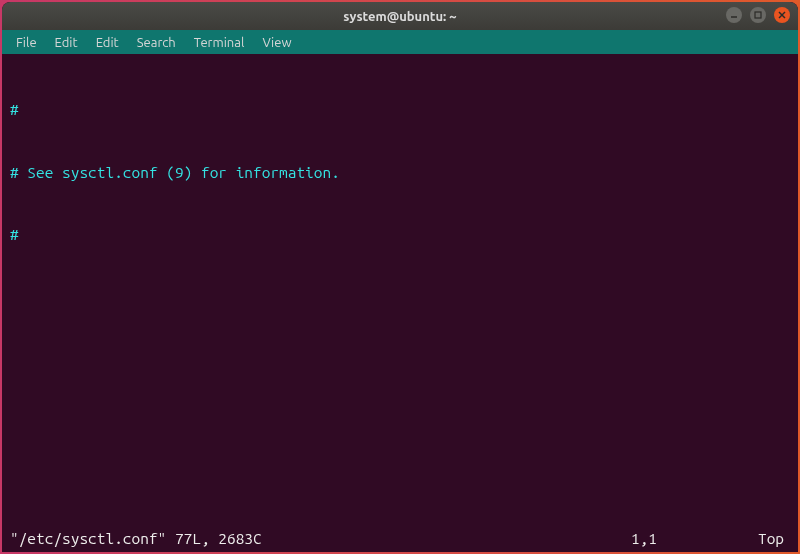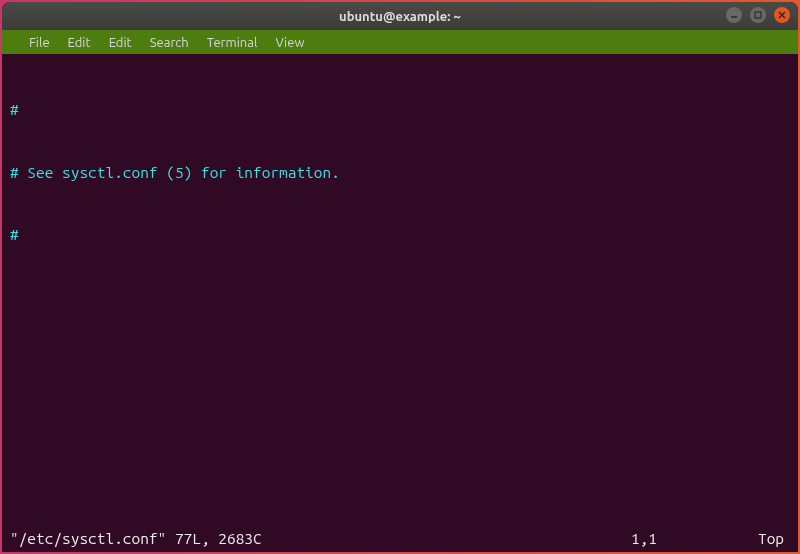--- a/index.html
+++ b/index.html
@@ -52,24 +52,24 @@
       justify-content: center;
       font-size: 11px;
       font-weight: bold;
       cursor: pointer;
     }
     .ctrl-min { background: #686864; color: #2b2a27; }
     .ctrl-max { background: #686864; color: #2b2a27; }
     .ctrl-close { background: #e95420; color: #2b2a27; }
     .menubar {
       height: 24px;
-      background: #4d7c0f;
+      background: #0f766e;
       display: flex;
       align-items: center;
-      padding: 0 19px;
+      padding: 0 6px;
       gap: 2px;
     }
     .menu-item {
       color: #d6d6d6;
       font-family: Ubuntu, sans-serif;
       font-size: 13px;
       padding: 2px 8px;
       cursor: pointer;
     }
     .terminal-body {
@@ -96,21 +96,21 @@
     .status-file { flex: 0 0 auto; }
     .status-spacer1 { flex: 1; }
     .status-pos { flex: 0 0 auto; margin-right: 101px; }
     .status-scroll { flex: 0 0 auto; padding-right: 6px; }
   </style>
 </head>
 <body>
 
 <div class="window">
   <div class="titlebar">
-    <span class="title-text">ubuntu@example: ~</span>
+    <span class="title-text">system@ubuntu: ~</span>
     <div class="window-controls">
       <div class="ctrl ctrl-min">
         <svg width="8" height="8" viewBox="0 0 8 8">
             <line x1="1" y1="6" x2="7" y2="6" stroke="#2b2a27" stroke-width="1.5"></line>
           </svg>
       </div>
       <div class="ctrl ctrl-max">
         <svg width="8" height="8" viewBox="0 0 8 8">
             <rect x="1" y="1" width="6" height="6" fill="none" stroke="#2b2a27" stroke-width="1.2"></rect>
           </svg>
@@ -126,21 +126,21 @@
   <div class="menubar">
     <span class="menu-item">File</span>
     <span class="menu-item">Edit</span>
     <span class="menu-item">Edit</span>
     <span class="menu-item">Search</span>
     <span class="menu-item">Terminal</span>
     <span class="menu-item">View</span>
   </div>
   <div class="terminal-body">
     <div class="line">#</div>
-    <div class="line"># See sysctl.conf (5) for information.</div>
+    <div class="line"># See sysctl.conf (9) for information.</div>
     <div class="line">#</div>
     <div class="line"></div>
     <div class="line"></div>
     
     
     <div class="line"></div>
     
     
     
     <div class="line"></div>

